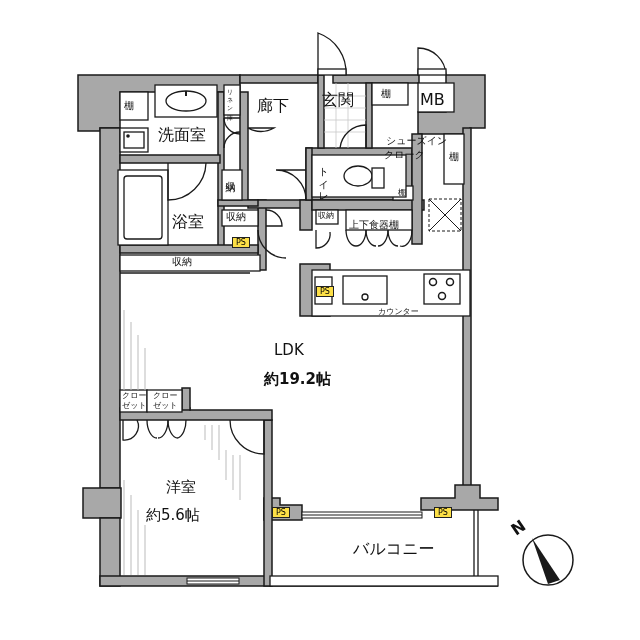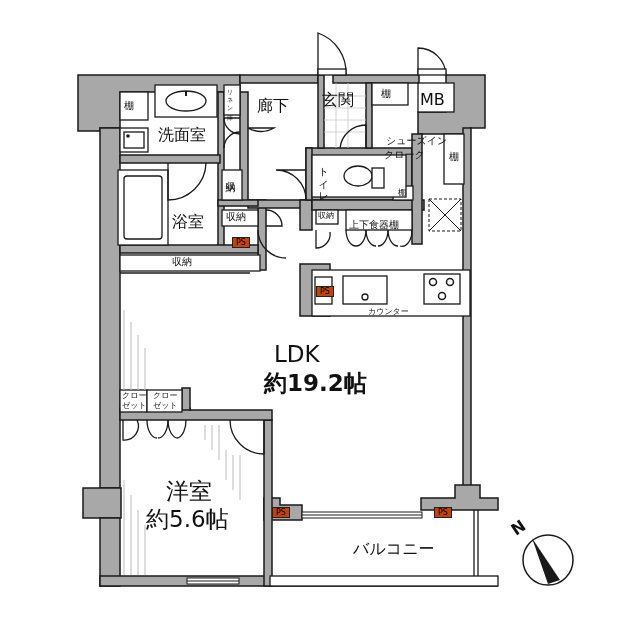--- a/index.html
+++ b/index.html
@@ -1,24 +1,24 @@
 <!DOCTYPE html>
 <html><head>
 <meta charset="utf-8">
 <style>
   html, body { margin: 0; padding: 0; background: #ffffff; }
   body { width: 640px; height: 640px; position: relative; overflow: hidden; font-family: "DejaVu Sans", sans-serif; }
   svg { position: absolute; left: 0; top: 0; }
   .lbl { position: absolute; color: #111; white-space: nowrap; line-height: 1; text-align: center; }
-  .big { font-size: 23px; }
+  .big { font-size: 15px; }
   .mid { font-size: 16px; }
   .sm  { font-size: 10px; }
   .xs  { font-size: 8px; }
   .vert { writing-mode: vertical-rl; letter-spacing: 1px; }
-  .ps { position: absolute; font-size: 8px; border: 1px solid #222; background: #c2410c; padding: 0 3px; line-height: 9px; }
+  .ps { position: absolute; font-size: 8px; border: 1px solid #222; background: #fde047; padding: 0 3px; line-height: 9px; }
 </style>
 </head>
 <body>
 
 <svg width="640" height="640" viewBox="0 0 640 640" xmlns="http://www.w3.org/2000/svg">
 
   <g fill="#a8a8a8" stroke="#1a1a1a" stroke-width="1.5">
 
     <polygon points="78,75 240,75 240,92 120,92 120,128 100,128 100,131 78,131"></polygon>
 
@@ -235,20 +235,20 @@
 <div class="lbl xs" style="left:318px;top:212px;">収納</div>
 <div class="lbl sm" style="left:172px;top:257px;">収納</div>
 <div class="lbl sm" style="left:381px;top:89px;">棚</div>
 <div class="lbl sm" style="left:449px;top:152px;">棚</div>
 <div class="lbl xs" style="left:398px;top:189px;">棚</div>
 <div class="lbl sm" style="left:349px;top:220px;">上下食器棚</div>
 <div class="lbl xs" style="left:122px;top:392px;">クロー</div>
 <div class="lbl xs" style="left:122px;top:402px;">ゼット</div>
 <div class="lbl xs" style="left:153px;top:392px;">クロー</div>
 <div class="lbl xs" style="left:153px;top:402px;">ゼット</div>
-<div class="lbl xs" style="left:368px;top:308px;">カウンター</div>
+<div class="lbl xs" style="left:378px;top:308px;">カウンター</div>
 
 <div class="ps" style="left:232px;top:237px;">PS</div>
 <div class="ps" style="left:316px;top:286px;">PS</div>
 <div class="ps" style="left:272px;top:507px;">PS</div>
 <div class="ps" style="left:434px;top:507px;">PS</div>
 
 <div class="lbl mid" style="left:512px;top:520px;transform:rotate(-35deg);font-weight:bold;">N</div>
 
 </body></html>

